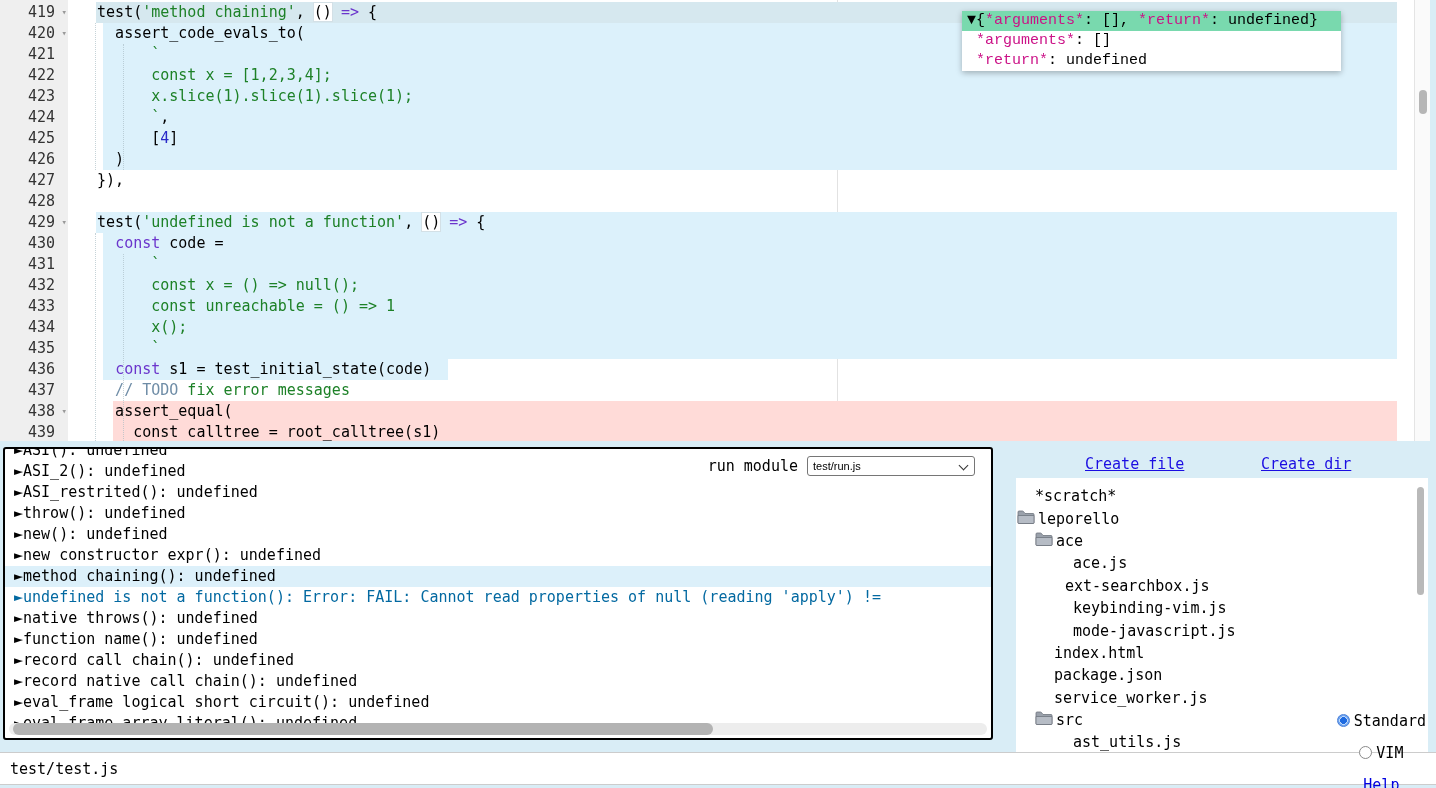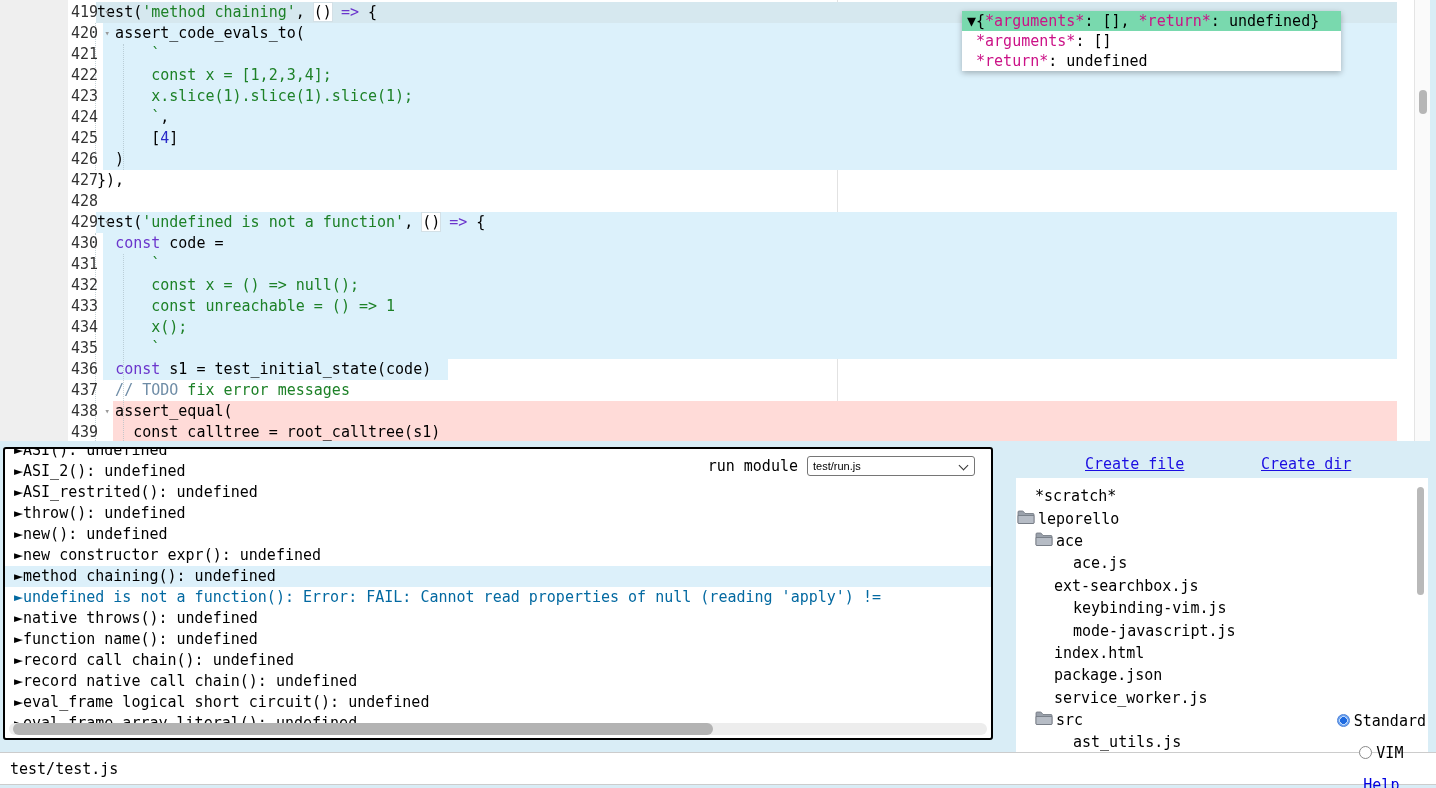--- a/index.html
+++ b/index.html
@@ -4,21 +4,21 @@
 <style>
   html,body{margin:0;padding:0;}
   body{
     width:1436px;height:788px;position:relative;overflow:hidden;
     background:#d9edf6;
     font-family:"DejaVu Sans Mono",monospace;
   }
   
   #editor{position:absolute;left:0;top:0;width:1430px;height:441px;background:#fff;overflow:hidden;}
   #gutter{position:absolute;left:0;top:0;width:68px;height:441px;background:#efefef;z-index:3;}
-  #gutter-cells{position:absolute;left:0;top:2px;width:68px;padding-left:43px;}
+  #gutter-cells{position:absolute;left:0;top:2px;width:68px;}
   .gcell{height:21px;line-height:21px;font-size:15px;color:#333;text-align:right;padding-right:13px;position:relative;box-sizing:border-box;}
   .fold{position:absolute;right:1px;top:0;font-size:9px;color:#999;line-height:21px;}
   #divider{position:absolute;left:837px;top:0;width:1px;height:441px;background:#e2e2e2;}
   #rows{position:absolute;left:0;top:2px;width:1414px;}
   .crow{position:relative;height:21px;}
   .hl{position:absolute;top:0;bottom:0;z-index:0;}
   .hl-active{background:#d6e8ef;}
   .hl-block{background:#dcf1fb;}
   .hl-pink{background:#ffdbd8;}
   .guide{position:absolute;width:0;border-left:1px dotted #a9bcc4;opacity:.65;z-index:1;}
@@ -26,21 +26,21 @@
   .tk-d{color:#000;}
   .tk-k{color:#6b35cc;}
   .tk-s{color:#1d8127;}
   .tk-n{color:#2929c8;}
   .tk-ct{color:#6e8ca6;}
   .tk-b{color:#000;background:#fff;box-shadow:0 0 0 1px #d3e0e6;}
   #edscroll{position:absolute;left:1414px;top:0;width:16px;height:441px;background:#fafafa;border-left:1px solid #e4e4e4;box-sizing:border-box;z-index:4;}
   #edthumb{position:absolute;left:4px;top:90px;width:8px;height:24px;background:#b6b6b6;border-radius:4px;}
   
   #tooltip{position:absolute;left:962px;top:11px;width:379px;background:#fff;box-shadow:0 2px 6px rgba(0,0,0,.28);z-index:10;}
-  .tline{height:20px;line-height:20px;font-size:15px;white-space:pre;padding-left:5px;}
+  .tline{height:20px;line-height:20px;font-size:15px;white-space:pre;padding-left:5px;font-family:Liberation Mono, monospace;}
   .tline.green{background:#79d9ae;}
   .tk-m{color:#cb1287;}
   
   #console{position:absolute;left:3px;top:447px;width:990px;height:293px;background:#fff;border:2px solid #000;border-radius:3px;box-sizing:border-box;overflow:hidden;}
   #citems{position:absolute;left:0;top:0;right:0;padding-top:6px;}
   .citem{height:21px;line-height:21px;font-size:15px;padding-left:9px;white-space:nowrap;color:#000;}
   .citem.clip{margin-top:-15px;}
   .citem.sel{background:#dcf0fa;}
   .citem.err{color:#0369a1;}
   #runmodule{position:absolute;top:7px;right:16px;display:flex;align-items:center;gap:9px;z-index:2;}
@@ -242,21 +242,21 @@
     <div class="titem" style="padding-left: 19px;">
       <span class="fico"><svg width="18" height="14" viewBox="0 0 18 14">
           <path d="M1 3 L1 12.5 Q1 13.5 2 13.5 L16 13.5 Q17 13.5 17 12.5 L17 4.5 Q17 3.5 16 3.5 L8 3.5 L6.5 1.5 Q6.1 1 5.5 1 L2 1 Q1 1 1 2 Z" fill="#9aa1ab" stroke="#6e757e" stroke-width="0.8"></path>
           <path d="M1 5.5 L17 5.5 L17 12.5 Q17 13.5 16 13.5 L2 13.5 Q1 13.5 1 12.5 Z" fill="#b6bcc5" stroke="#6e757e" stroke-width="0.8"></path>
         </svg></span>
       <span>ace</span>
     </div>
     <div class="titem" style="padding-left: 57px;">
       <span>ace.js</span>
     </div>
-    <div class="titem" style="padding-left: 38px;">
+    <div class="titem" style="padding-left: 49px;">
       <span>ext-searchbox.js</span>
     </div>
     <div class="titem" style="padding-left: 57px;">
       <span>keybinding-vim.js</span>
     </div>
     <div class="titem" style="padding-left: 57px;">
       <span>mode-javascript.js</span>
     </div>
     <div class="titem" style="padding-left: 38px;">
       <span>index.html</span>

